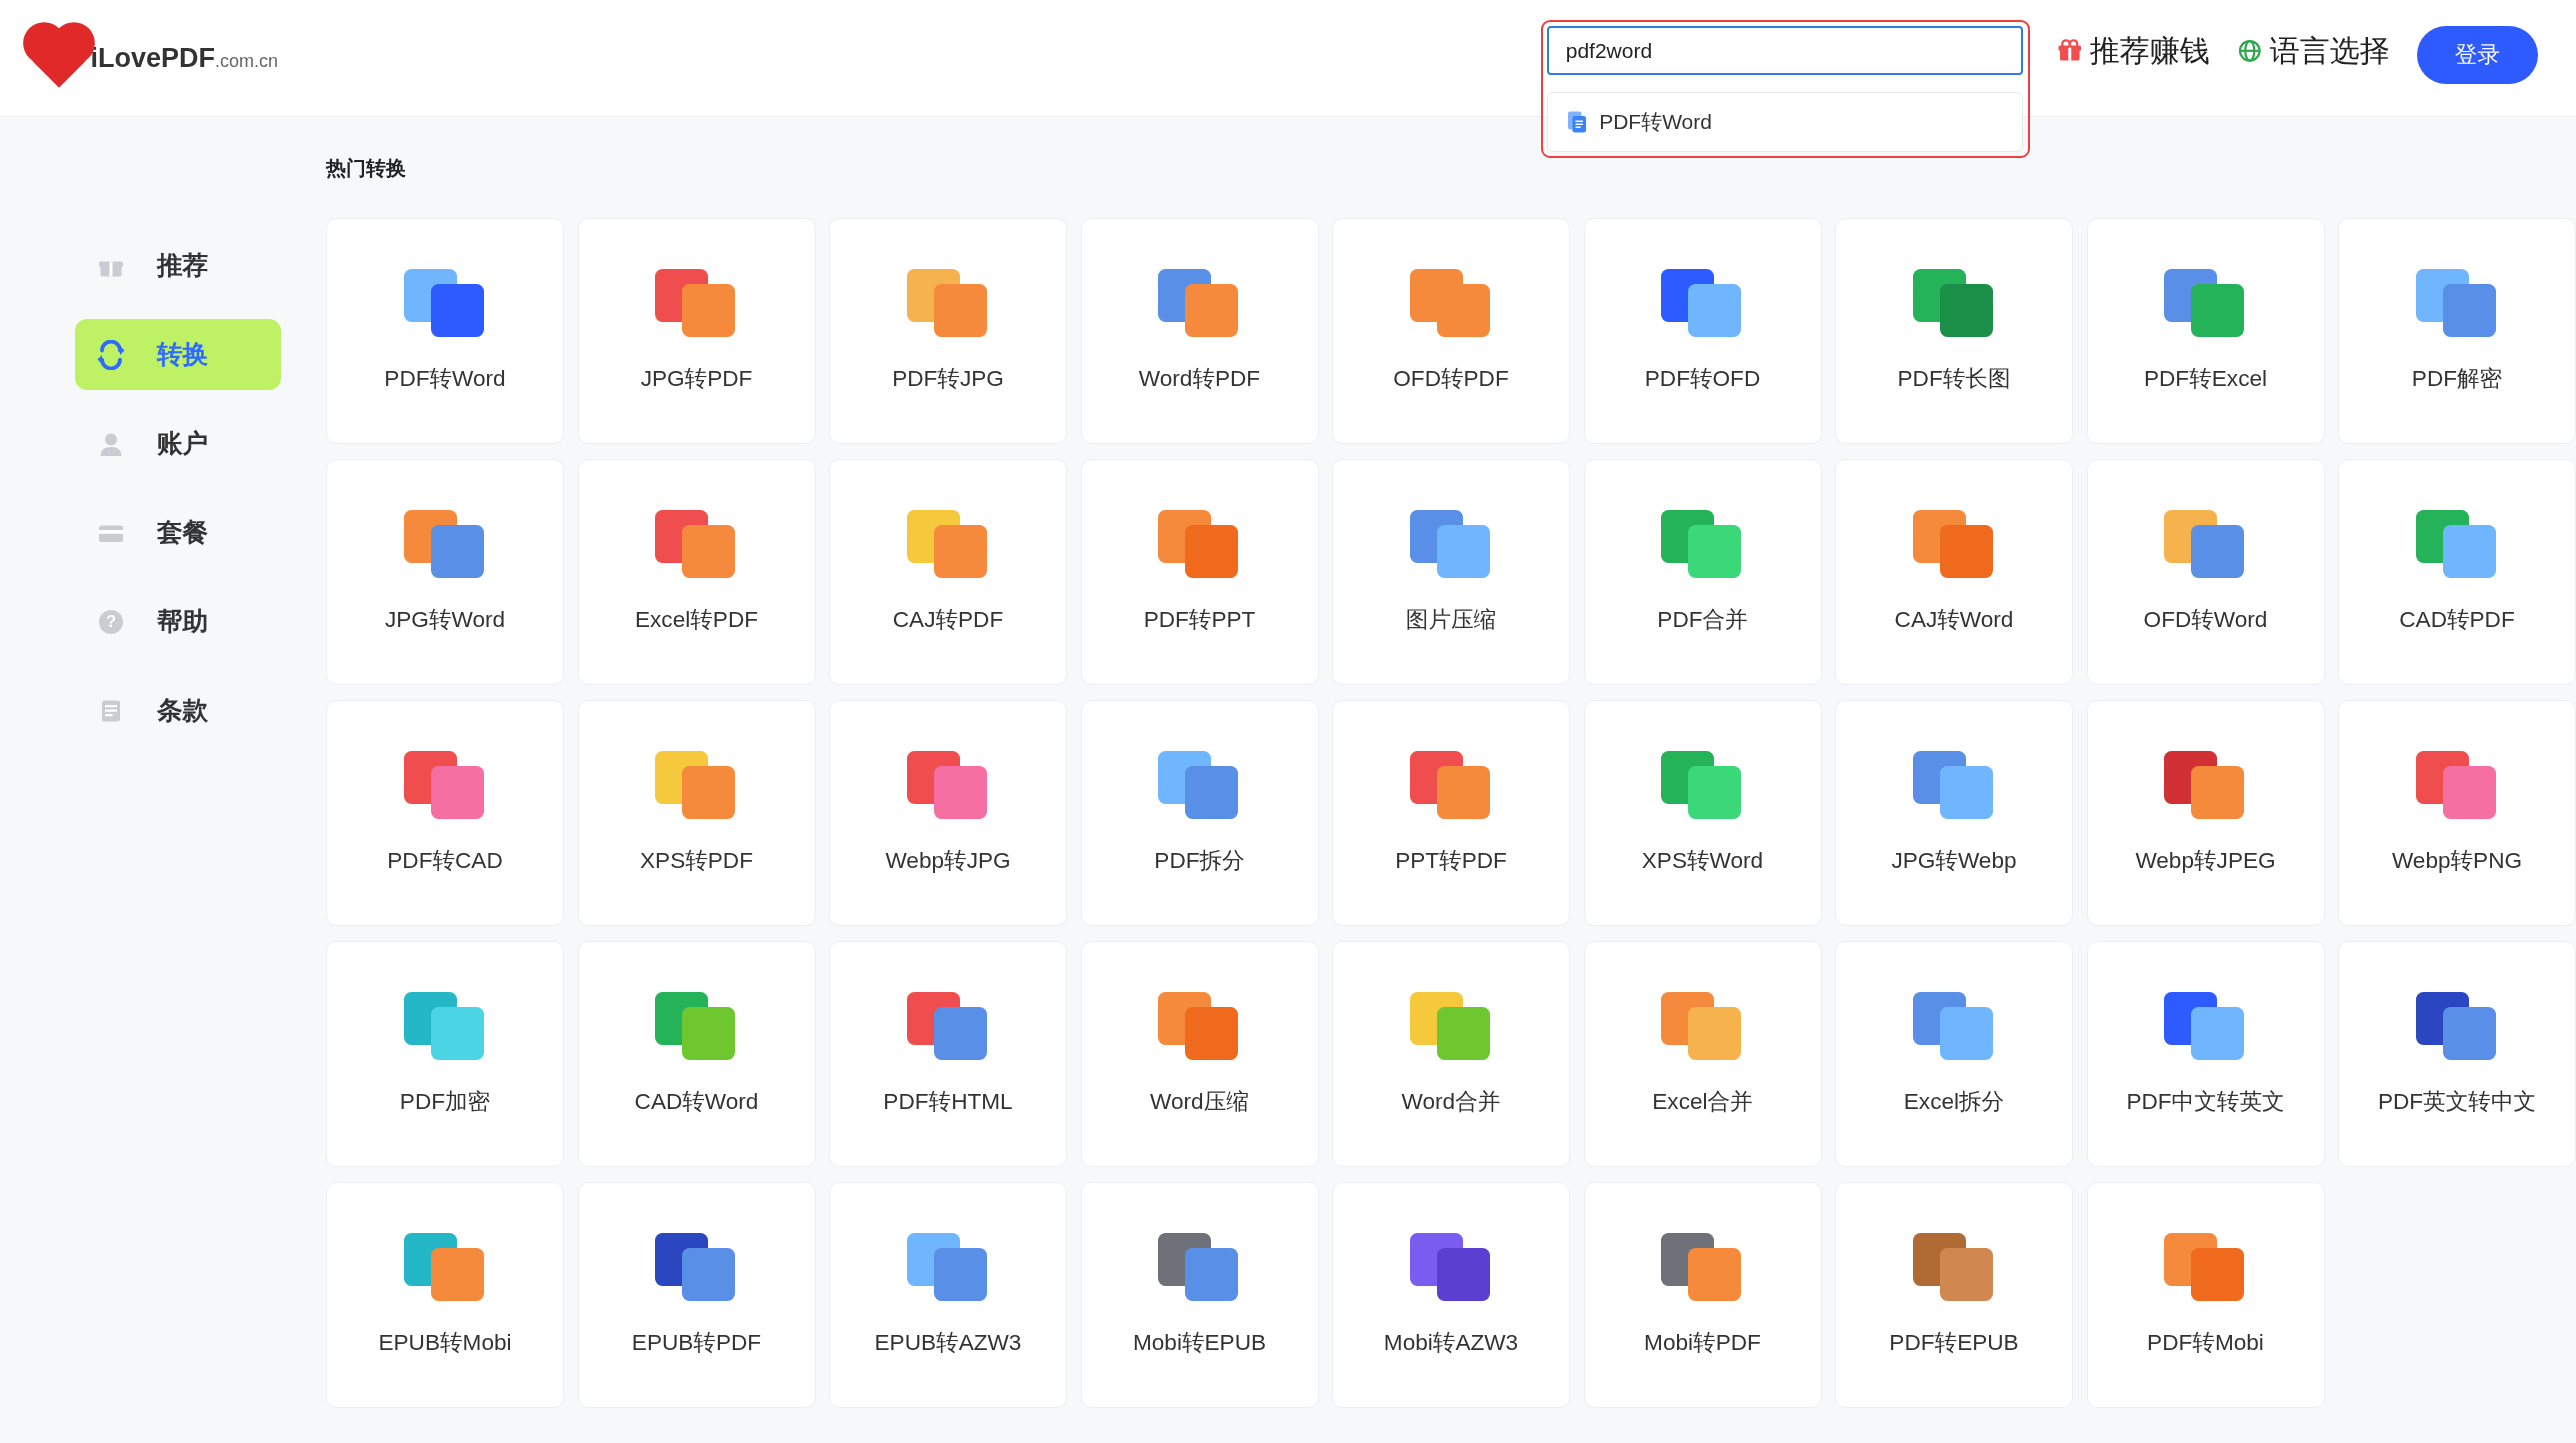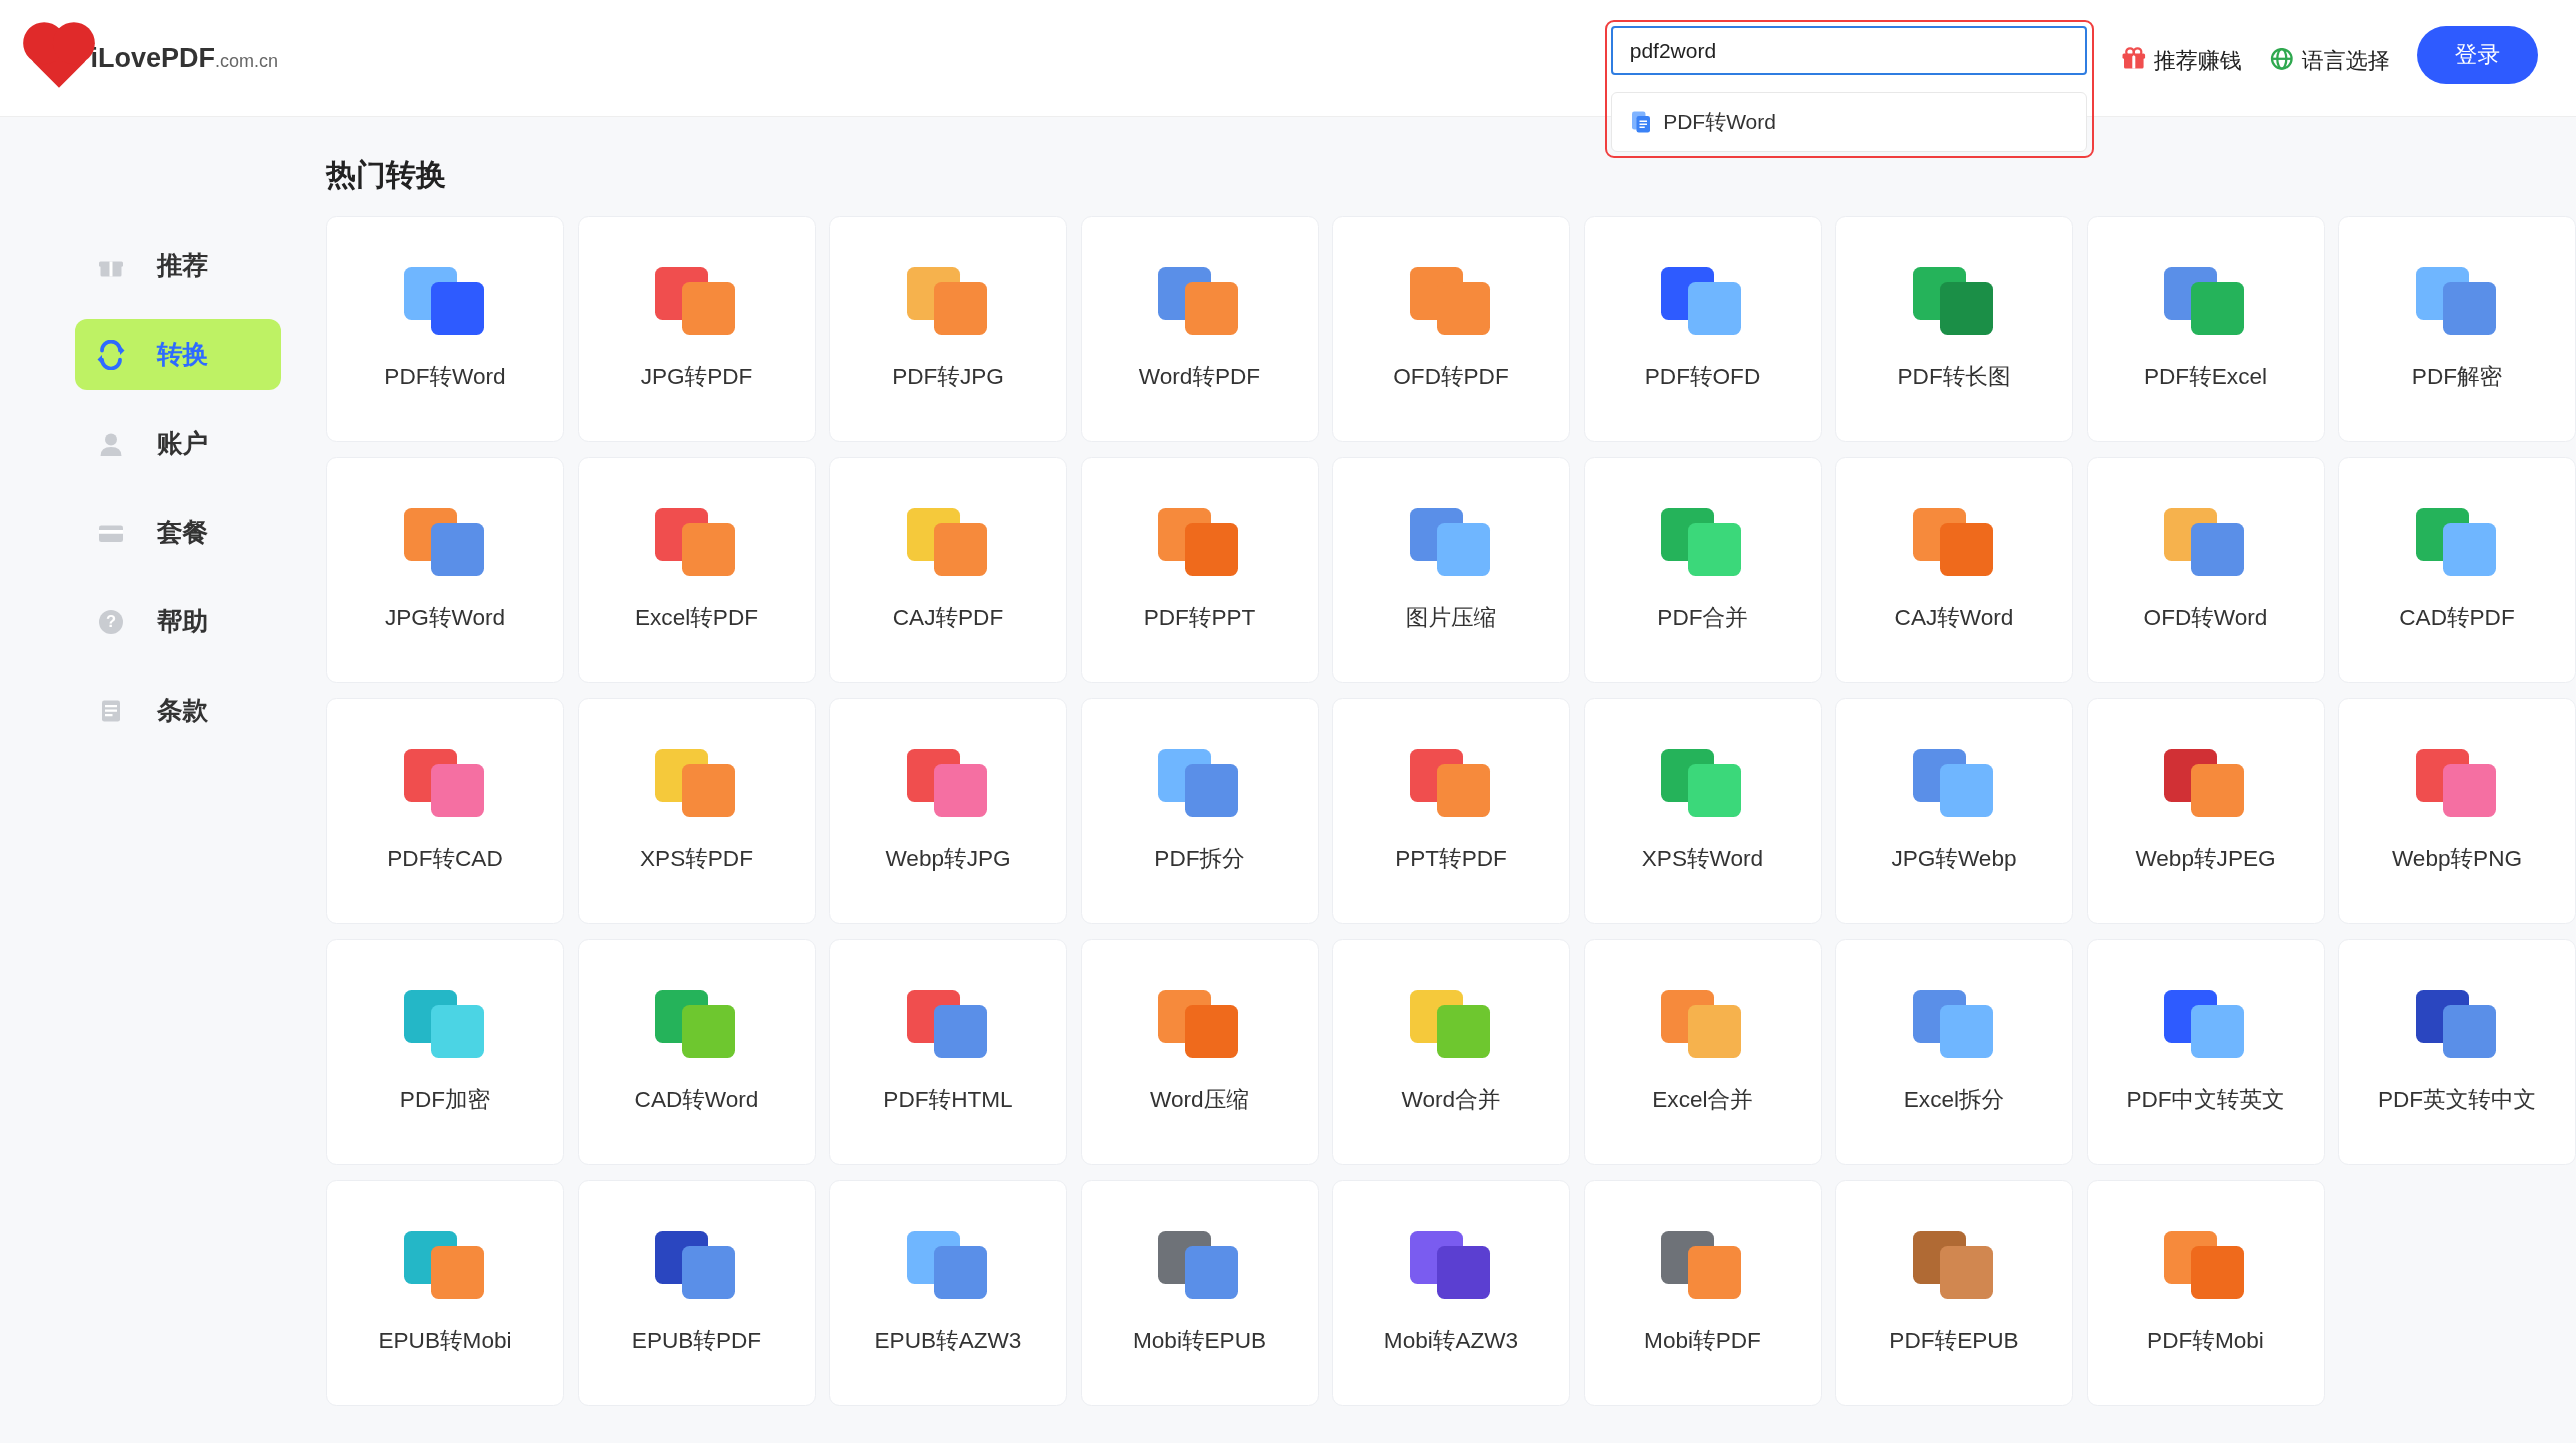--- a/index.html
+++ b/index.html
@@ -92,25 +92,25 @@
   }
   .search-item .mini-icon {
     width: 24px; height: 24px;
     display: flex;
     align-items: center;
     justify-content: center;
   }
   .search-item .mini-icon svg { display:block; }
   .header-link {
     display: flex;
-    align-items: flex-start;
+    align-items: center;
     gap: 7.5px;
-    font-size: 22px;
+    font-size: 30px;
     color: #222;
-    margin-top: 26px;
+    margin-top: 11px;
     white-space: nowrap;
   }
   .header-link .ico { width: 25.6px; height: 25.6px; }
   .login-btn {
     background: #2e5bff;
     color: #fff;
     font-size: 22.6px;
     font-weight: 400;
     padding: 13.5px 38px;
     border-radius: 752px;
@@ -145,24 +145,24 @@
     width: 30px; height: 30px;
     display: flex;
     align-items: center;
     justify-content: center;
   }
   .main {
     flex: 1;
     padding-top: 38px;
   }
   .section-title {
-    font-size: 30px;
+    font-size: 20px;
     font-weight: 700;
     color: #222;
-    margin-bottom: 20px;
+    margin-bottom: 36px;
   }
   .grid {
     display: grid;
     grid-template-columns: repeat(9, 238px);
     gap: 15px 13.5px;
   }
   .tool-card {
     background: #fff;
     border: 0.8px solid #eceef2;
     border-radius: 10.5px;

